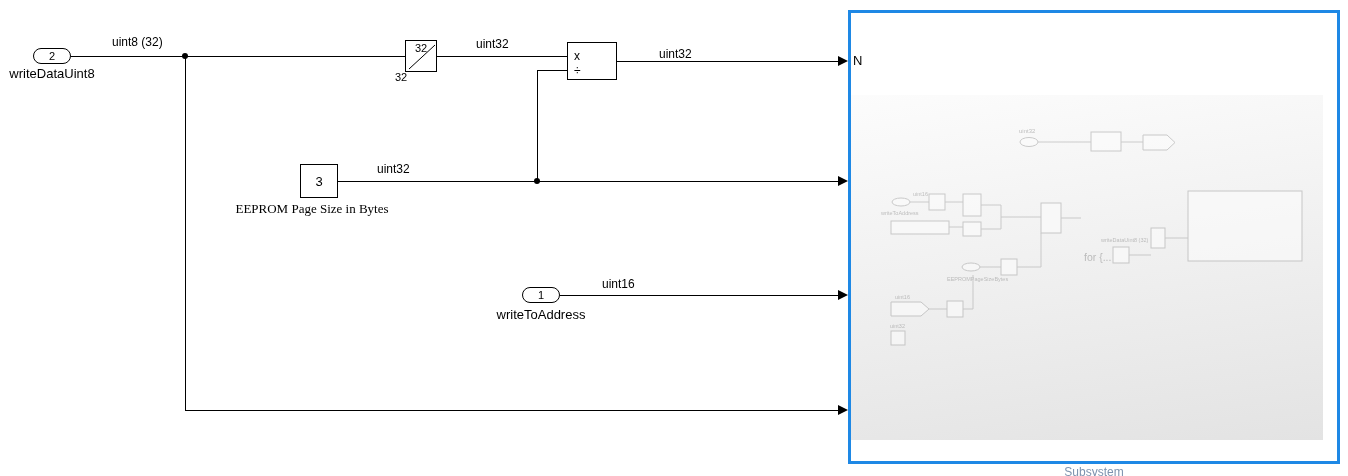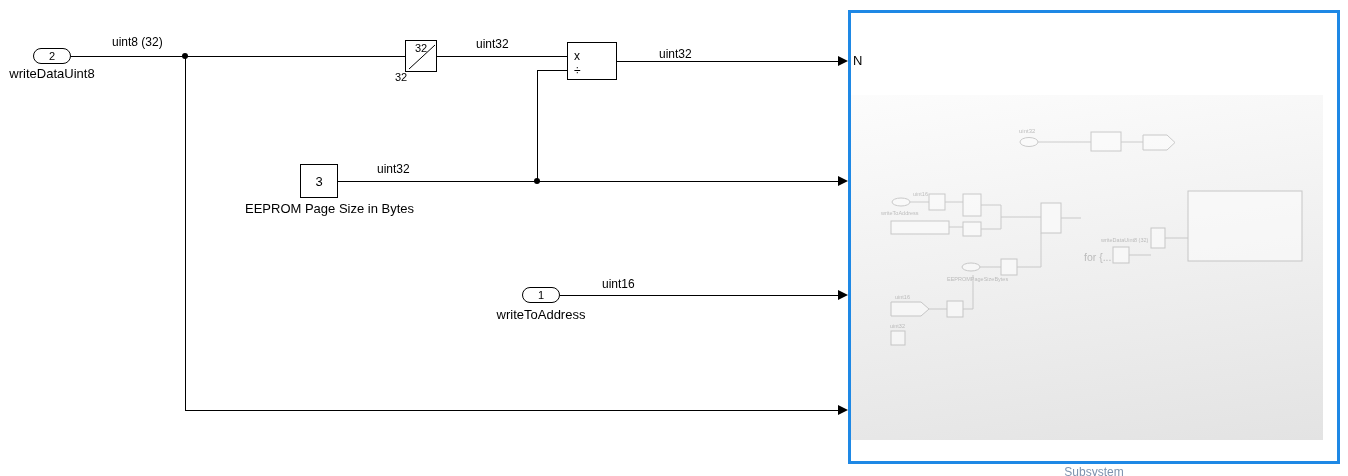--- a/index.html
+++ b/index.html
@@ -77,21 +77,21 @@
 
   <div class="block" style="left:567px; top:42px; width:50px; height:38px;">
     <span class="prod-op" style="top:6px;">x</span>
     <span class="prod-op" style="top:21px;">÷</span>
   </div>
   <div class="sig" style="left:623px; top:47px;">uint32</div>
 
   <div class="block" style="left:300px; top:164px; width:38px; height:34px;">
     <span>3</span>
   </div>
-  <div class="lbl center" style="left:245px; top:201px; width:160px;">EEPROM Page Size in Bytes</div>
+  <div class="lbl center" style="left:232px; top:201px; width:160px;font-family:Liberation Serif, serif;">EEPROM Page Size in Bytes</div>
   <div class="sig" style="left:341px; top:162px;">uint32</div>
 
   <div class="block oval" style="left:522px; top:287px; width:38px; height:16px;">
     <span>1</span>
   </div>
   <div class="lbl center" style="left:491px; top:307px; width:100px;">writeToAddress</div>
   <div class="sig" style="left:566px; top:277px;">uint16</div>
 
   <div class="small-ann" style="left:851px; top:414px;">32</div>
 

